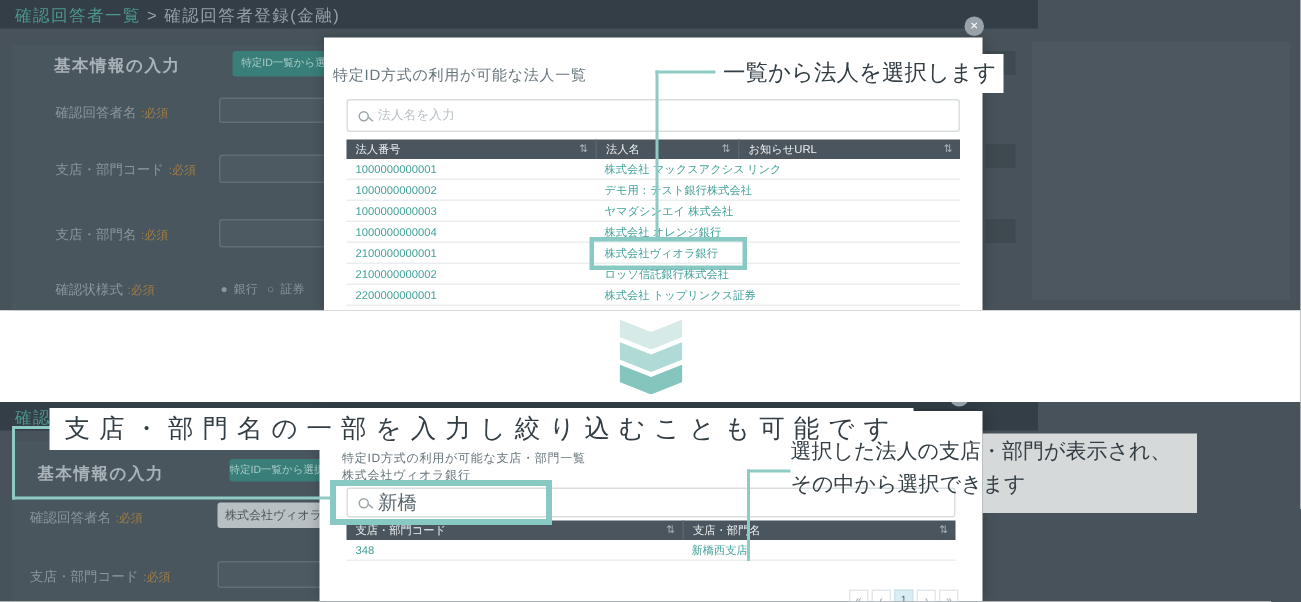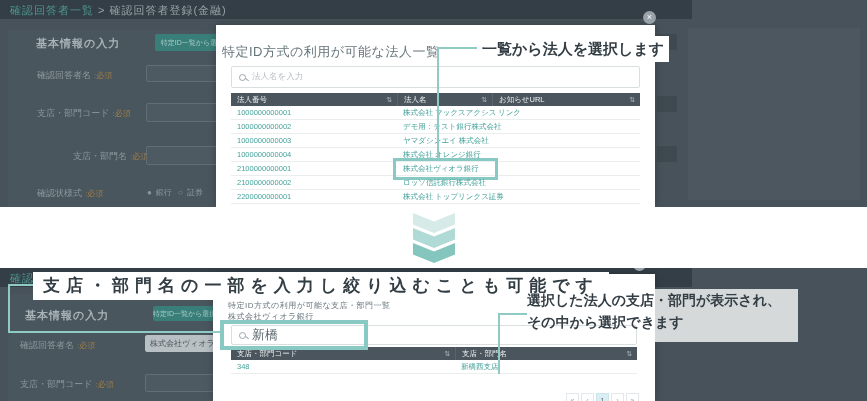--- a/index.html
+++ b/index.html
@@ -20,42 +20,42 @@
   .dim-label .req { color:#9c7c46; margin-left:3px; font-size:8px; }
   .dim-input { position:absolute; background:#4e5a62; border:1px solid #626d74; border-radius:2px; }
   .dim-input.lit { background:#b9c0c4; border-color:#b9c0c4; color:#4c585f; font-size:8px; line-height:16px; padding-left:4px; overflow:hidden; white-space:nowrap; }
   .dim-radios { position:absolute; font-size:8px; color:#8b969a; white-space:nowrap; }
   .dim-radios span { margin-right:4px; }
   .rpanel { position:absolute; background:#4c575f; }
   .rsq { position:absolute; width:20px; height:16px; background:rgba(0,0,0,0.10); }
 
   
   .modal { position:absolute; background:#fff; box-shadow:0 0 8px rgba(0,0,0,0.25); }
-  .m-title { position:absolute; font-size:13px; color:#66757b; white-space:nowrap; letter-spacing:0.5px; }
+  .m-title { position:absolute; font-size:10px; color:#66757b; white-space:nowrap; letter-spacing:0.5px; }
   .searchbox { position:absolute; height:22px; background:#fff; border:1px solid #d9dee1; border-radius:2px; display:flex; align-items:center; padding-left:7px; }
   .mag { width:7px; height:7px; border:1.4px solid #9aa5aa; border-radius:50%; position:relative; flex:none; margin-right:6px; }
   .mag::after { content:''; position:absolute; width:4px; height:1.4px; background:#9aa5aa; right:-3.5px; bottom:-1px; transform:rotate(40deg); }
   .ph { font-size:8.5px; color:#b6bfc3; }
   .sv { font-size:13px; color:#5a686e; }
   .closebtn { position:absolute; width:13px; height:13px; border-radius:50%; background:#98a2a8; color:#fff; font-size:9px; line-height:12px; text-align:center; }
 
   
   .table { position:absolute; background:#fff; }
   .trow { display:flex; height:14px; border-bottom:1px solid #ebeeef; background:#fff; }
   .trow.thead { background:#4a555d; border-bottom:none; height:13px; }
   .tcell { position:relative; padding-left:6px; font-size:7.5px; line-height:14px; color:#44a19a; white-space:nowrap; overflow:visible; }
   .thead .tcell { color:#eef1f2; line-height:13px; border-left:1px solid #5a646c; }
   .thead .tcell:first-child { border-left:none; }
   .sort { position:absolute; right:5px; top:0; font-size:7px; color:#aab4b9; }
   .t1 .tcell:nth-child(1){ width:166px; } .t1 .tcell:nth-child(2){ width:95px; } .t1 .tcell:nth-child(3){ flex:1; }
   .t2 .tcell:nth-child(1){ width:224px; } .t2 .tcell:nth-child(2){ flex:1; }
   .hl::after { content:''; position:absolute; left:-4px; right:-6px; top:-4px; bottom:-5px; border:3px solid #88cac3; }
 
   
-  .ann { position:absolute; background:#fff; font-weight:bold; color:#323d44; white-space:nowrap; z-index:30;text-align:right; }
+  .ann { position:absolute; background:#fff; font-weight:normal; color:#323d44; white-space:nowrap; z-index:30;text-align:right; }
   .conn { position:absolute; background:#8fcbc4; z-index:28; }
   .grayback { position:absolute; background:#d6d9da; z-index:25; }
 
   
   .divider { position:absolute; left:0; top:207px; width:867px; height:61px; background:#fff; }
   .chev { position:absolute; left:413px; width:42px; height:20px;
           clip-path:polygon(0% 0%, 50% 42%, 100% 0%, 100% 58%, 50% 100%, 0% 58%); }
 
   
   .pager { position:absolute; display:flex; gap:2px; }
@@ -81,21 +81,21 @@
     <div class="dim-label" style="left:37px; top:69px;">
       <span>確認回答者名</span><span class="req">:必須</span>
     </div>
     <div class="dim-input" style="left:146px; top:65px; width:90px; height:17px;"></div>
 
     <div class="dim-label" style="left:37px; top:107px;">
       <span>支店・部門コード</span><span class="req">:必須</span>
     </div>
     <div class="dim-input" style="left:146px; top:103px; width:90px; height:19px;"></div>
 
-    <div class="dim-label" style="left:37px; top:150px;margin-left:36px;">
+    <div class="dim-label" style="left:37px; top:150px;">
       <span>支店・部門名</span><span class="req">:必須</span>
     </div>
     <div class="dim-input" style="left:146px; top:146px; width:90px; height:19px;"></div>
 
     <div class="dim-label" style="left:37px; top:187px;">
       <span>確認状様式</span><span class="req">:必須</span>
     </div>
     <div class="dim-radios" style="left:147px; top:187px;">
       <span>●</span><span>銀行</span>
       <span>○</span><span>証券</span>

